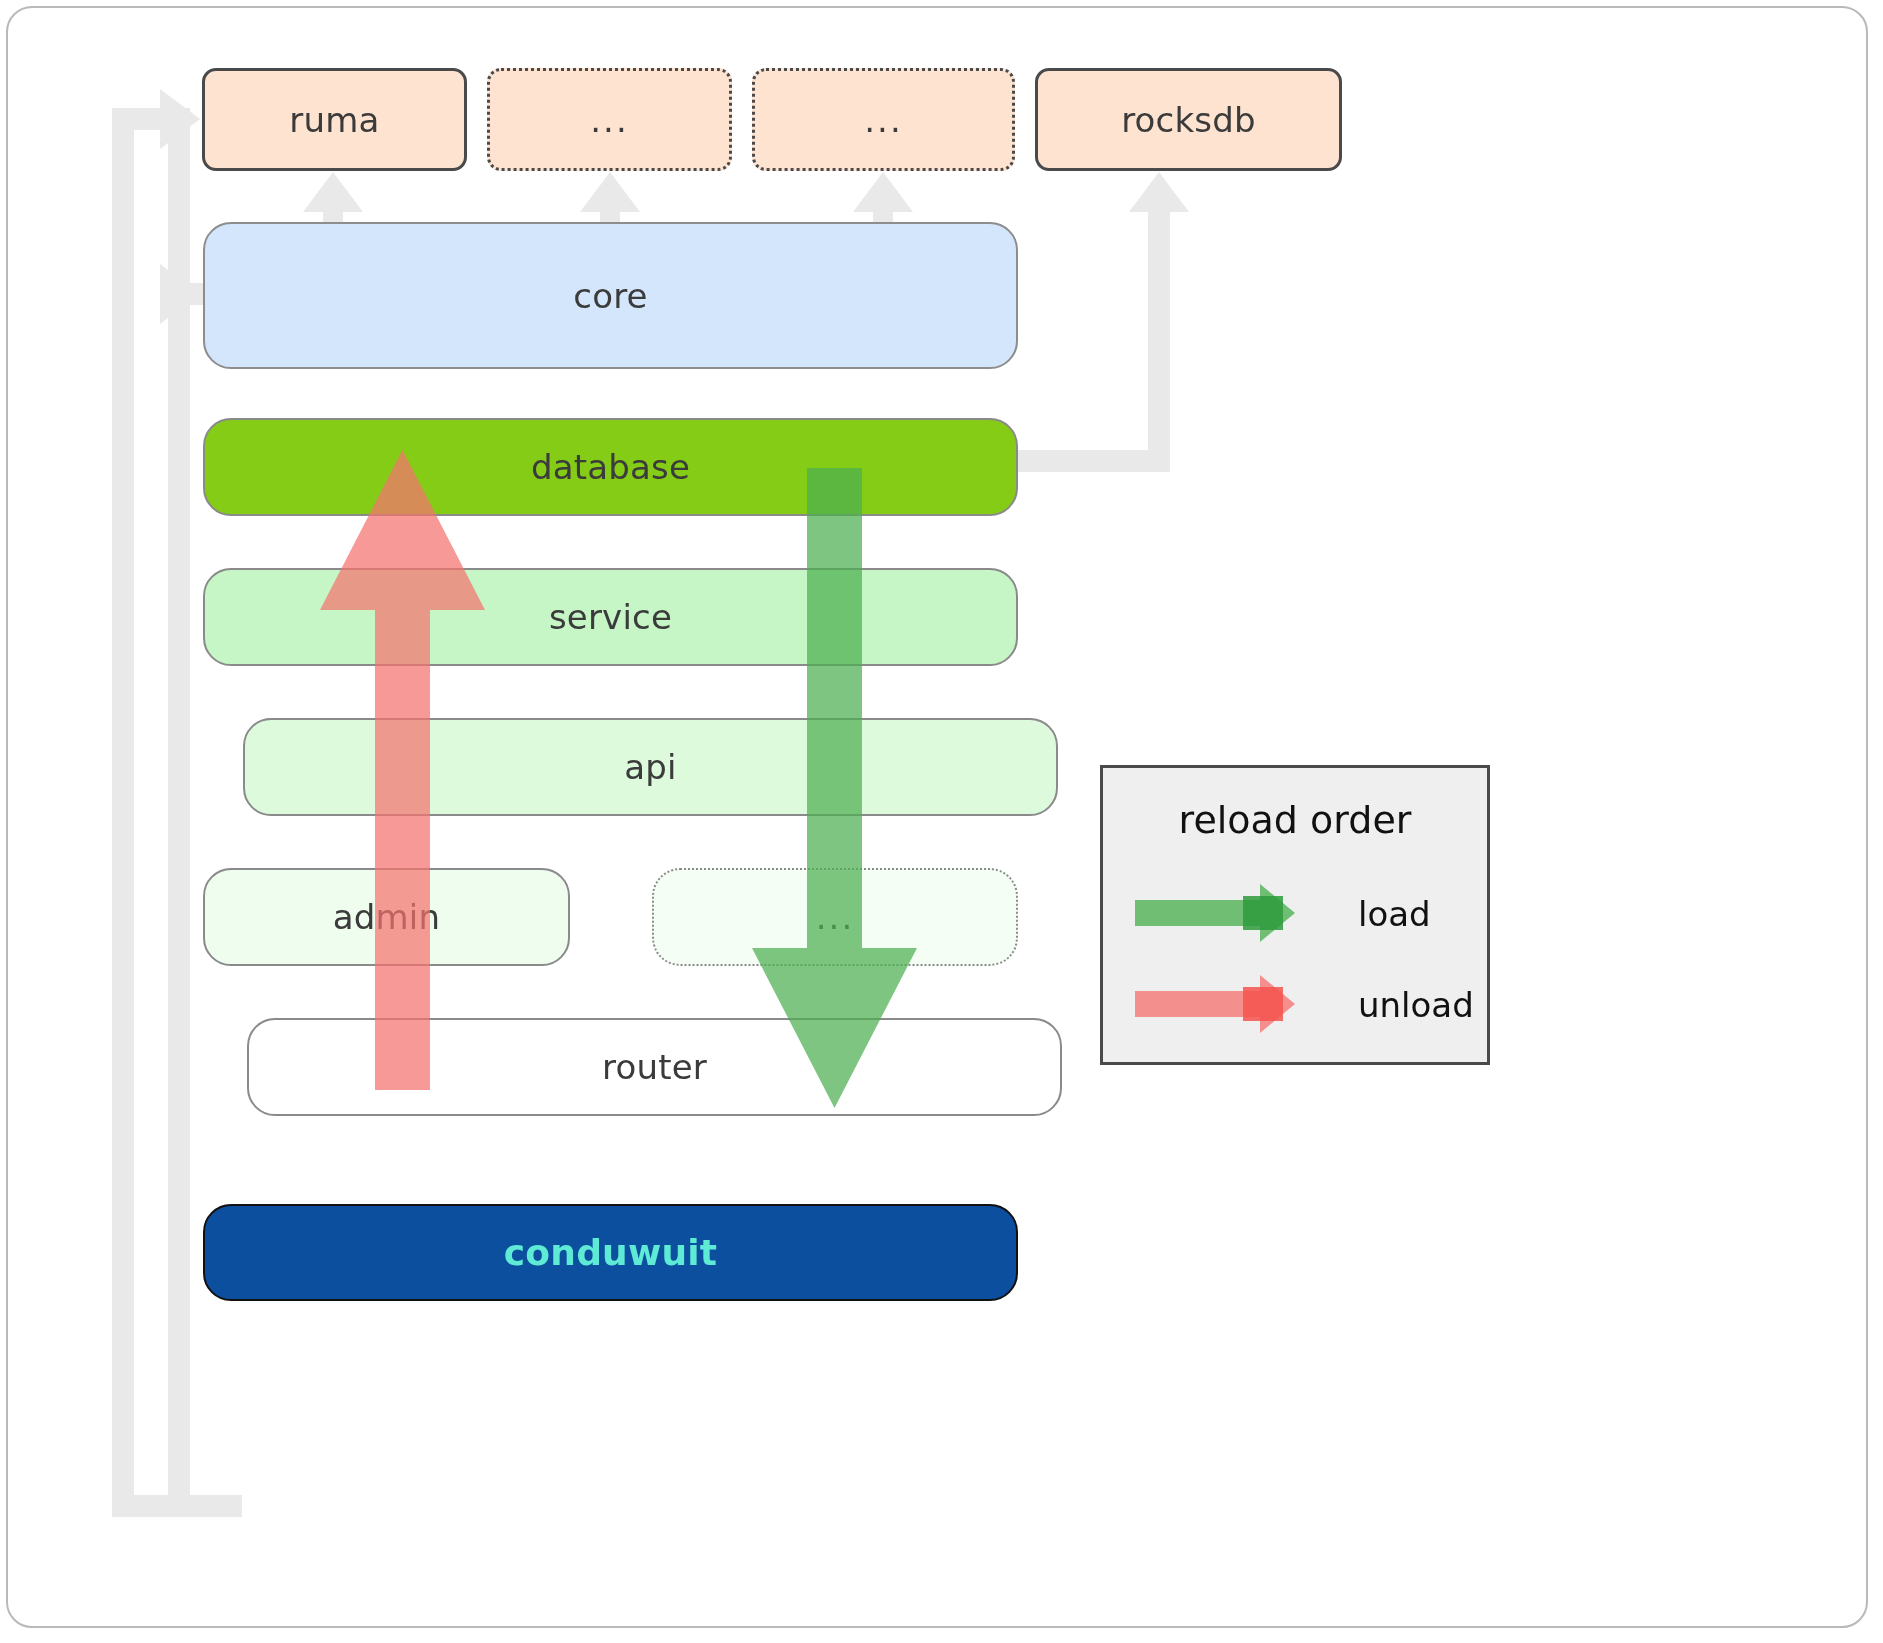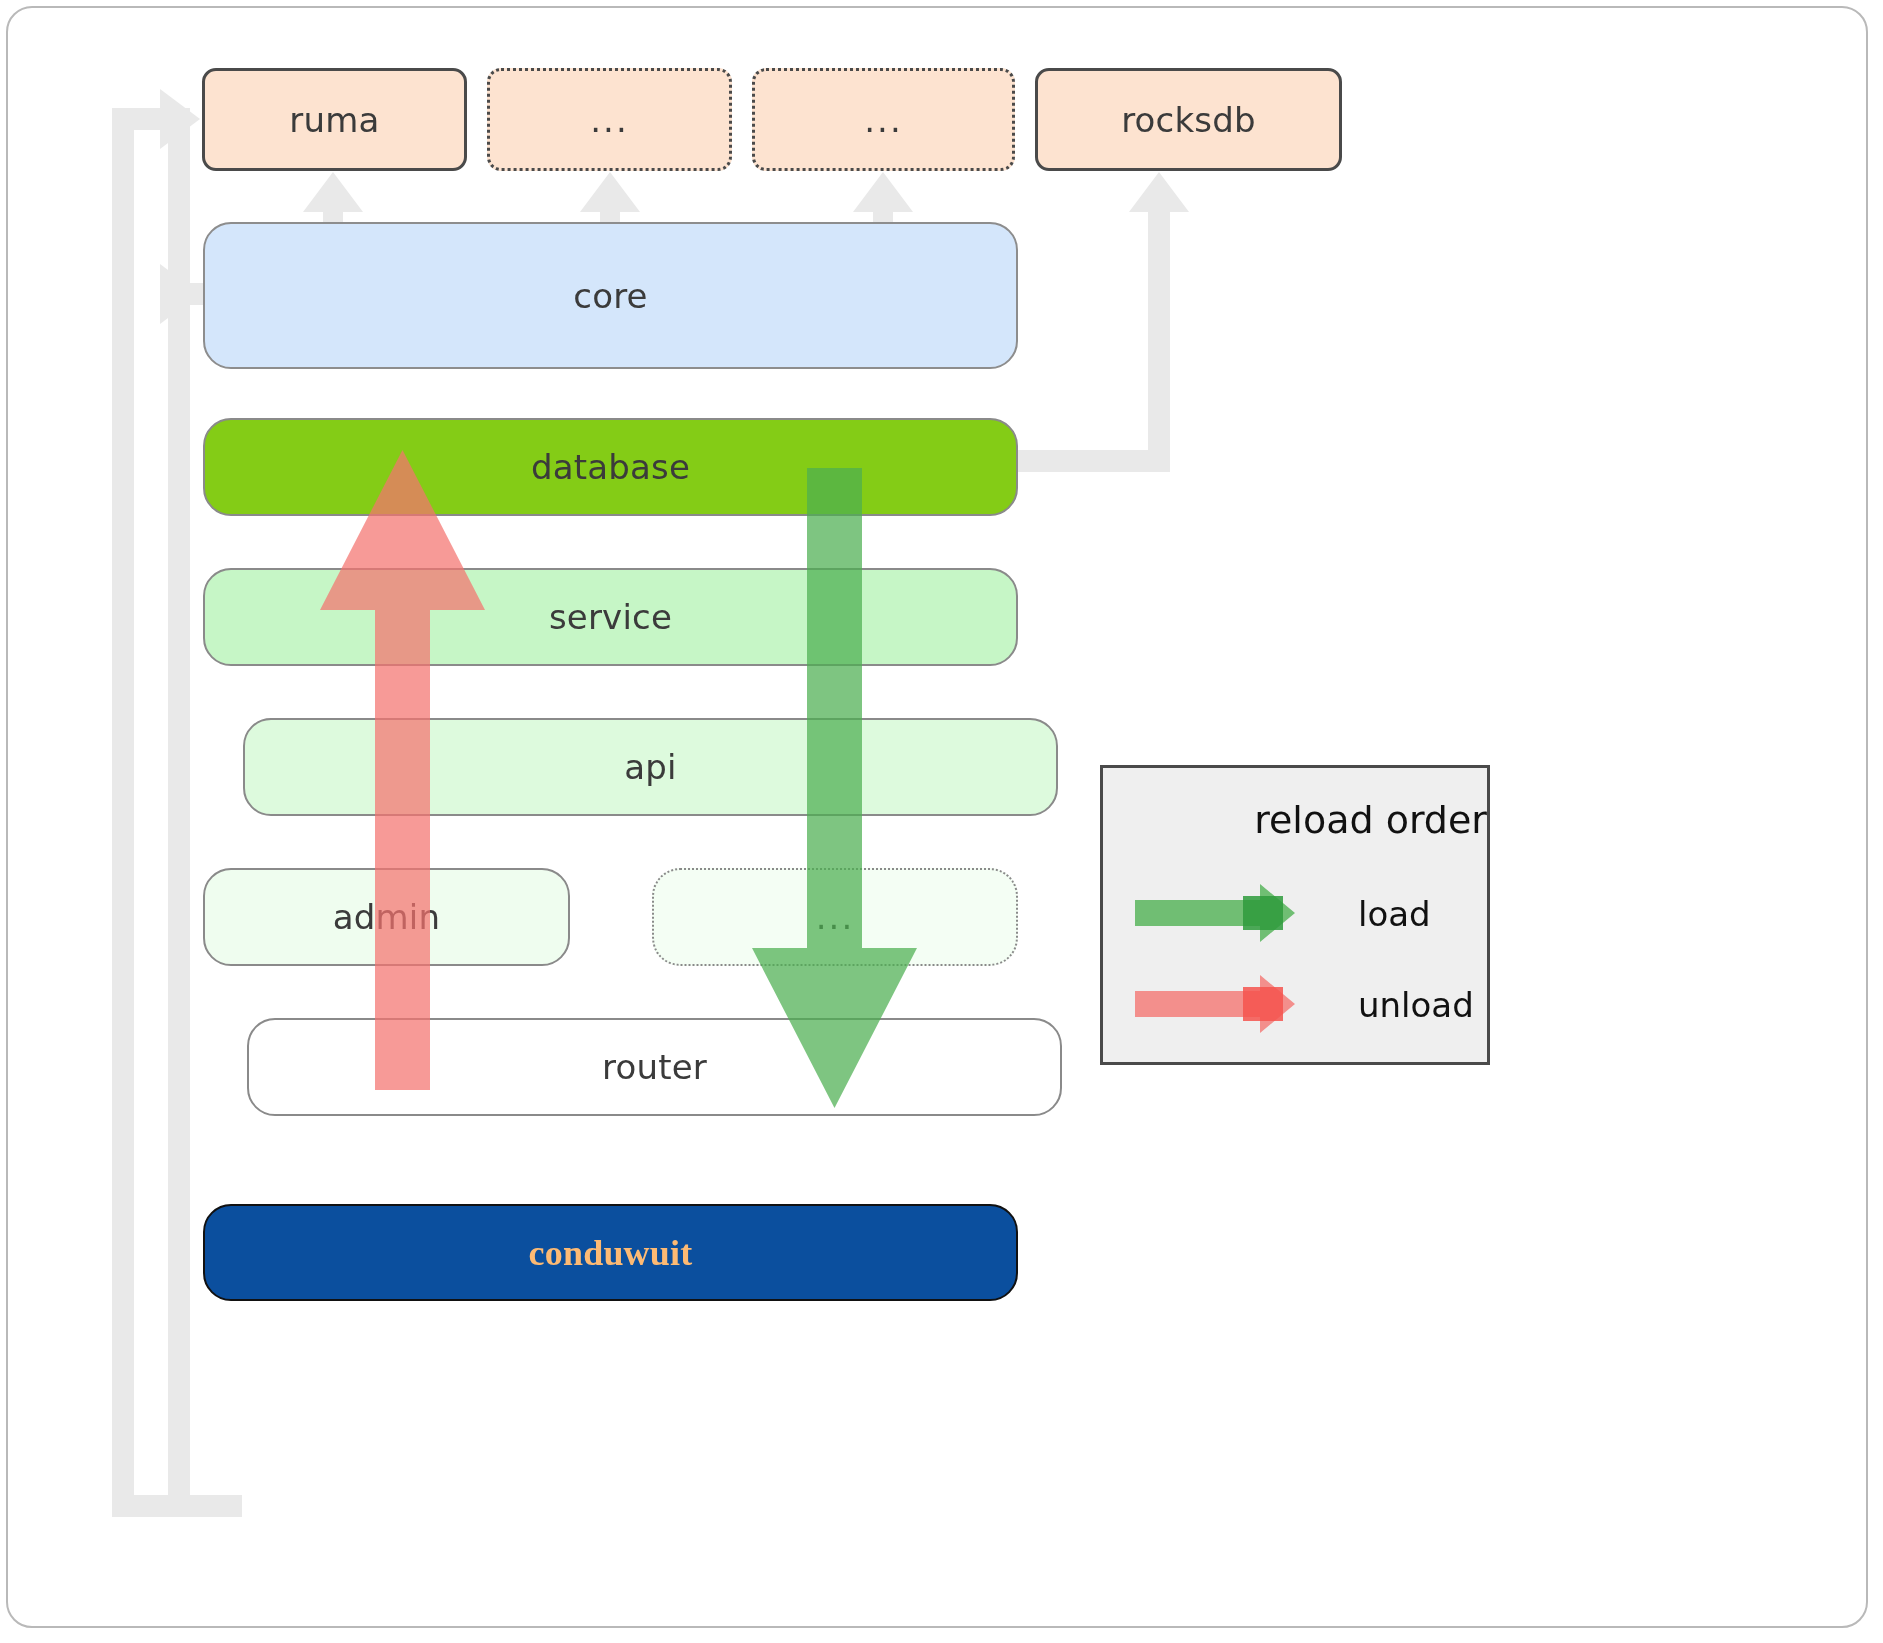--- a/index.html
+++ b/index.html
@@ -27,21 +27,21 @@
     background:#fde3d0;border:3px solid #4a4a4a;border-radius:14px;
     box-shadow:0 0 0 0 transparent;
   }
   .ext.dotted{border:3px dotted #4a4a4a;}
 
   
   .core{background:#d4e6fb;border:2.5px solid #8d8d8d;}
   
   .lay{border:2.5px solid #8a8a8a;}
   .lay.dotted{border:2.5px dotted #8a8a8a;}
-  .app{background:#0b4f9e;border:2.5px solid #111;color:#fdba74;font-weight:bold;font-family:Liberation Serif, serif;}
+  .app{background:#0b4f9e;border:2.5px solid #111;color:#5eead4;font-weight:bold;}
 
   .dots{letter-spacing:2px;font-size:34px;color:#3b3b3b;}
 
   
   .conn{position:absolute;background:#e9e9e9;}
   .conn-head-right{
     position:absolute;width:0;height:0;
     border-top:30px solid transparent;border-bottom:30px solid transparent;
     border-left:40px solid #e9e9e9;
   }
@@ -150,21 +150,21 @@
     <svg width="165" height="640" viewBox="0 0 165 640">
       <polygon points="55,0 110,0 110,480 165,480 82.5,640 0,480 55,480" fill="#4caf50" fill-opacity="0.72"></polygon>
     </svg>
   </div>
 
   <div class="box app" style="left:203px;top:1204px;width:815px;height:97px;font-size:36px;">
     <span>conduwuit</span>
   </div>
 
   <div id="legend" style="left:1100px;top:765px;width:390px;height:300px;">
-    <div id="legend-title" style="top:30px;text-align:right;">reload order</div>
+    <div id="legend-title" style="top:30px;">reload order</div>
 
     <div style="position:absolute;left:32px;top:116px;width:200px;height:58px;">
       <svg width="200" height="58" viewBox="0 0 200 58">
         <polygon points="0,16 125,16 125,0 160,29 125,58 125,42 0,42" fill="#4caf50" fill-opacity="0.78"></polygon>
         <polygon points="108,12 148,12 148,46 108,46" fill="#2e9b3c" fill-opacity="0.85"></polygon>
       </svg>
     </div>
     <div class="legend-label" style="left:255px;top:126px;">load</div>
 
     <div style="position:absolute;left:32px;top:207px;width:200px;height:58px;">

